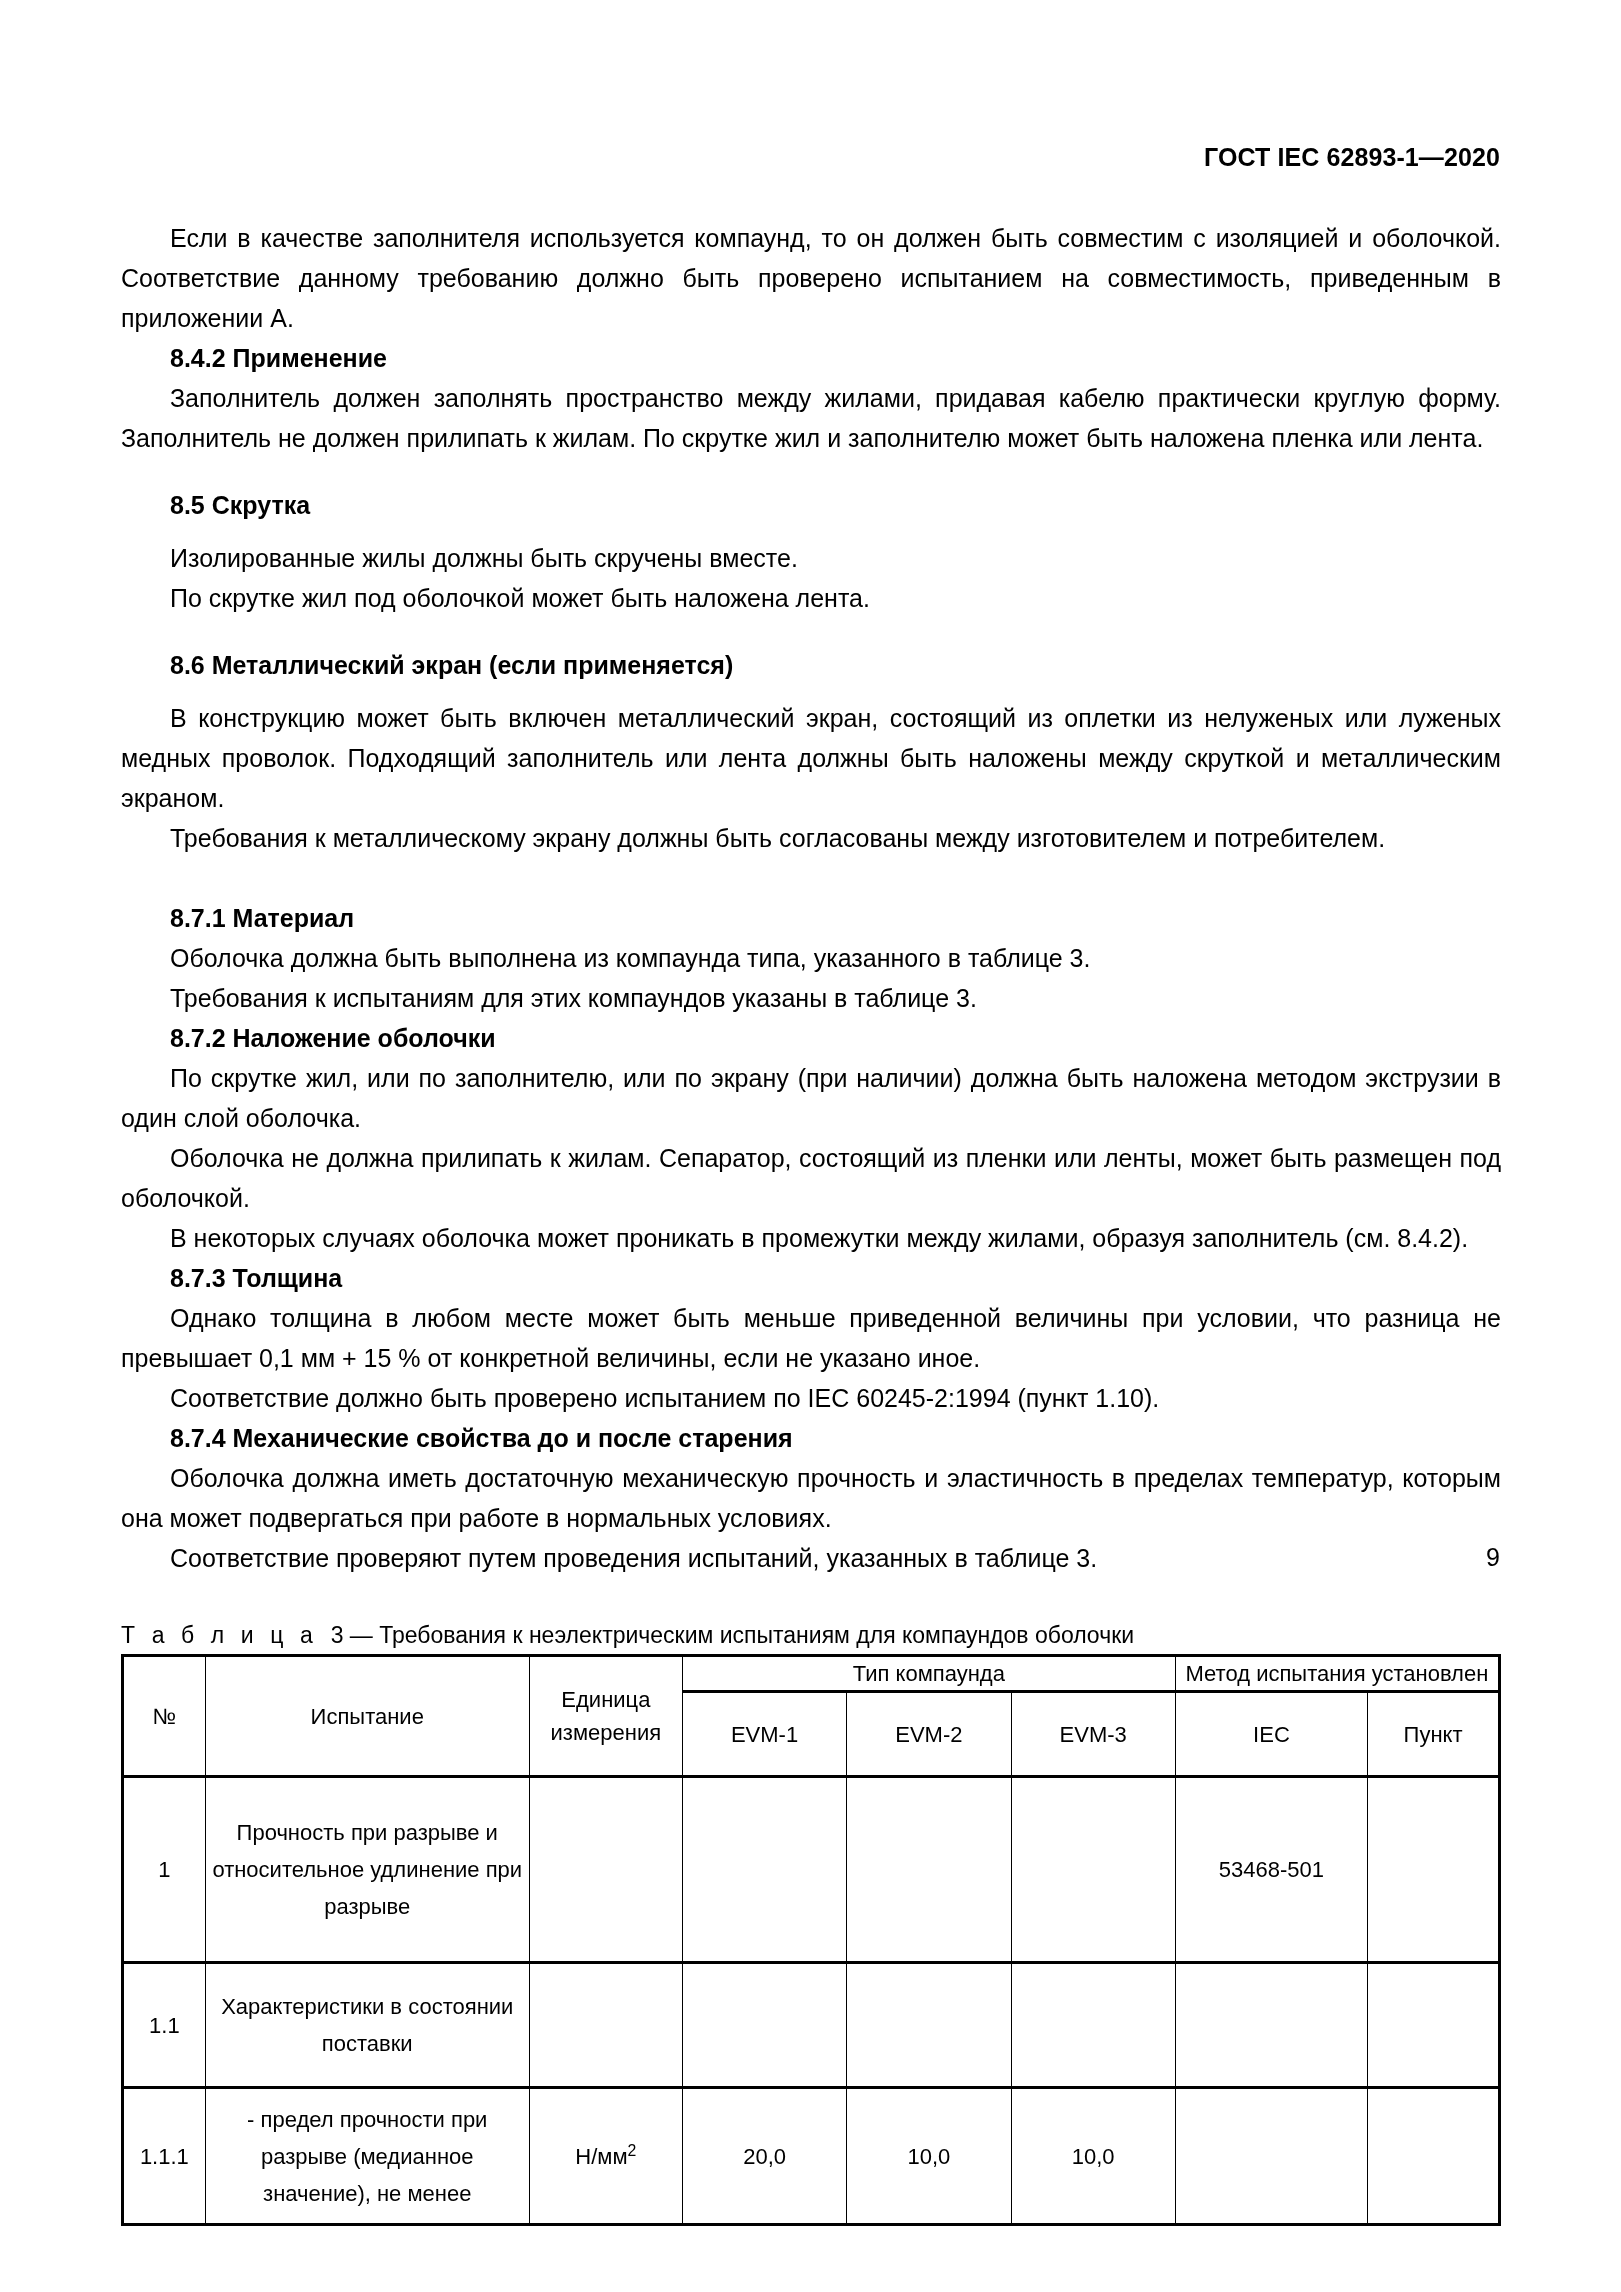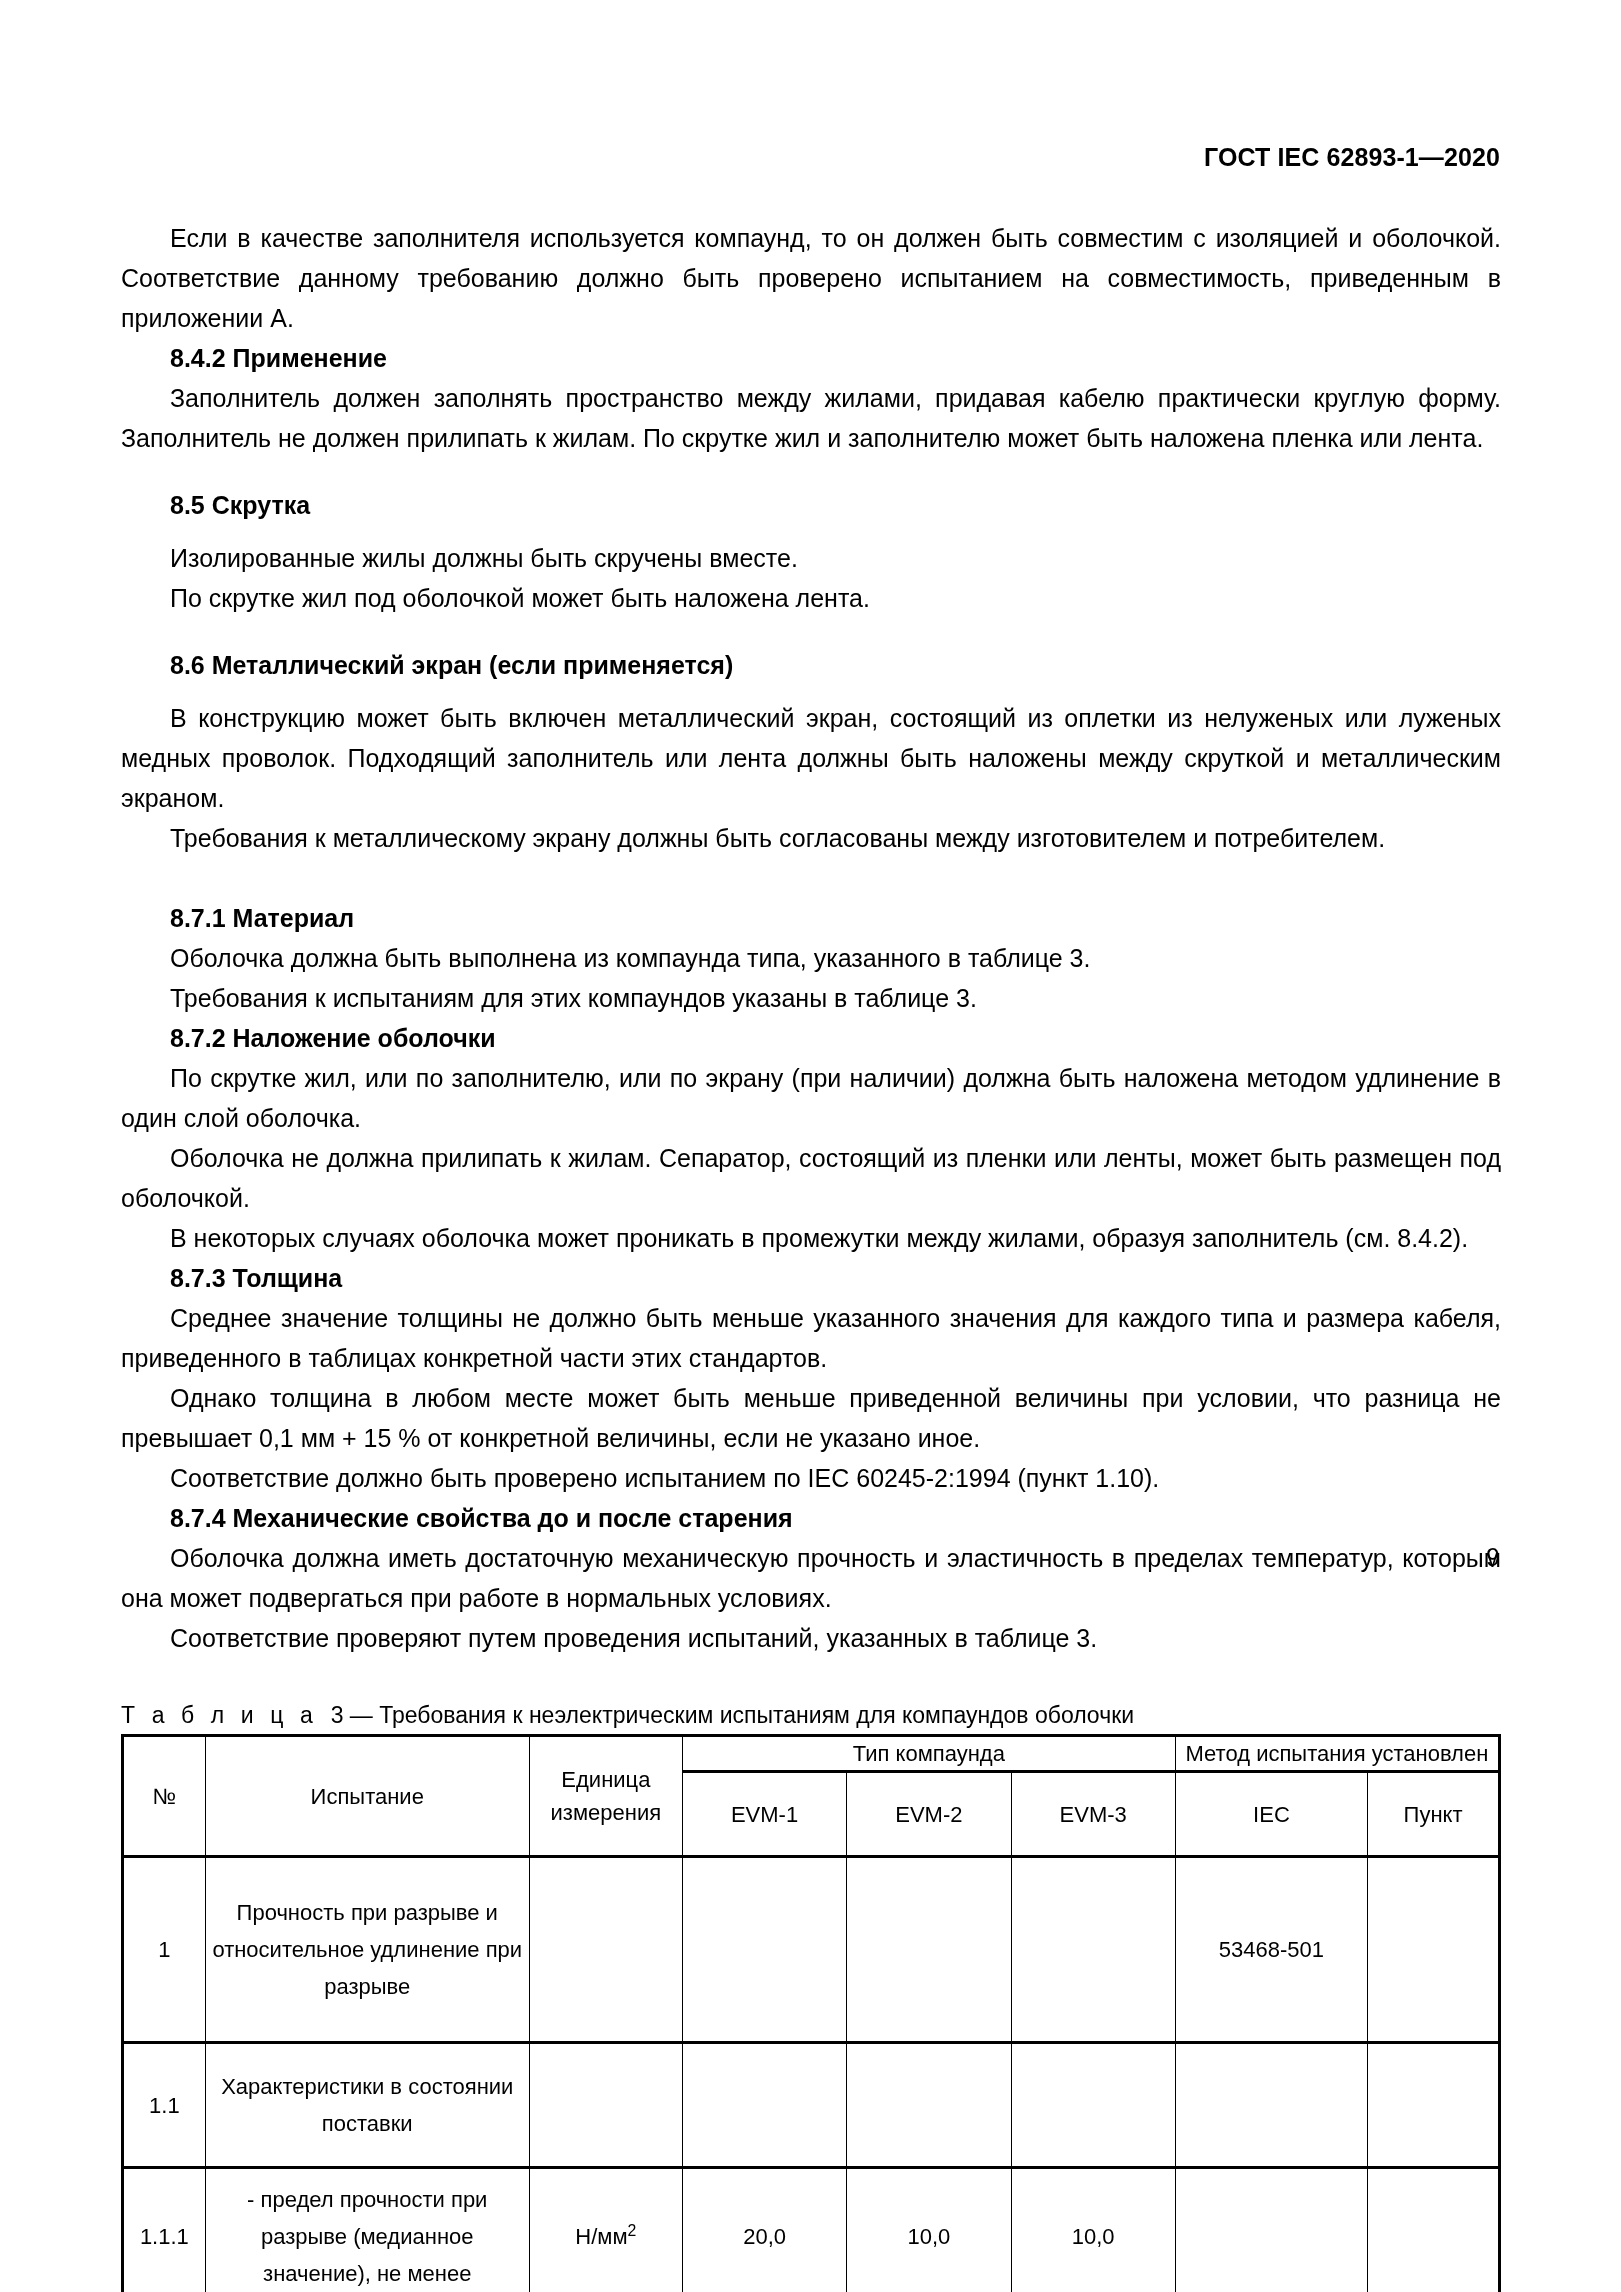--- a/index.html
+++ b/index.html
@@ -184,26 +184,25 @@
     <div class="gap-md"></div>
 
 
     <div class="gap-sm"></div>
 
     <h4 class="h-sub">8.7.1 Материал</h4>
     <p class="para indent">Оболочка должна быть выполнена из компаунда типа, указанного в таблице 3.</p>
     <p class="para indent">Требования к испытаниям для этих компаундов указаны в таблице 3.</p>
 
     <h4 class="h-sub">8.7.2 Наложение оболочки</h4>
-    <p class="para indent">По скрутке жил, или по заполнителю, или по экрану (при наличии) должна быть наложена методом удлинение в один слой оболочка.</p>
+    <p class="para indent">По скрутке жил, или по заполнителю, или по экрану (при наличии) должна быть наложена методом экструзии в один слой оболочка.</p>
     <p class="para indent">Оболочка не должна прилипать к жилам. Сепаратор, состоящий из пленки или ленты, может быть размещен под оболочкой.</p>
     <p class="para indent">В некоторых случаях оболочка может проникать в промежутки между жилами, образуя заполнитель (см. 8.4.2).</p>
 
     <h4 class="h-sub">8.7.3 Толщина</h4>
-    <p class="para indent">Среднее значение толщины не должно быть меньше указанного значения для каждого типа и размера кабеля, приведенного в таблицах конкретной части этих стандартов.</p>
     <p class="para indent">Однако толщина в любом месте может быть меньше приведенной величины при условии, что разница не превышает 0,1 мм + 15 % от конкретной величины, если не указано иное.</p>
     <p class="para indent">Соответствие должно быть проверено испытанием по IEC 60245-2:1994 (пункт 1.10).</p>
 
     <h4 class="h-sub">8.7.4 Механические свойства до и после старения</h4>
     <p class="para indent">Оболочка должна иметь достаточную механическую прочность и эластичность в пределах температур, которым она может подвергаться при работе в нормальных условиях.</p>
     <p class="para indent">Соответствие проверяют путем проведения испытаний, указанных в таблице 3.</p>
 
     <div class="table-caption">
       <span class="caption-word">Т а б л и ц а</span><span>&nbsp; </span><span>3</span><span> </span><span>—</span><span> </span><span>Требования к неэлектрическим испытаниям для компаундов оболочки</span>
     </div>

